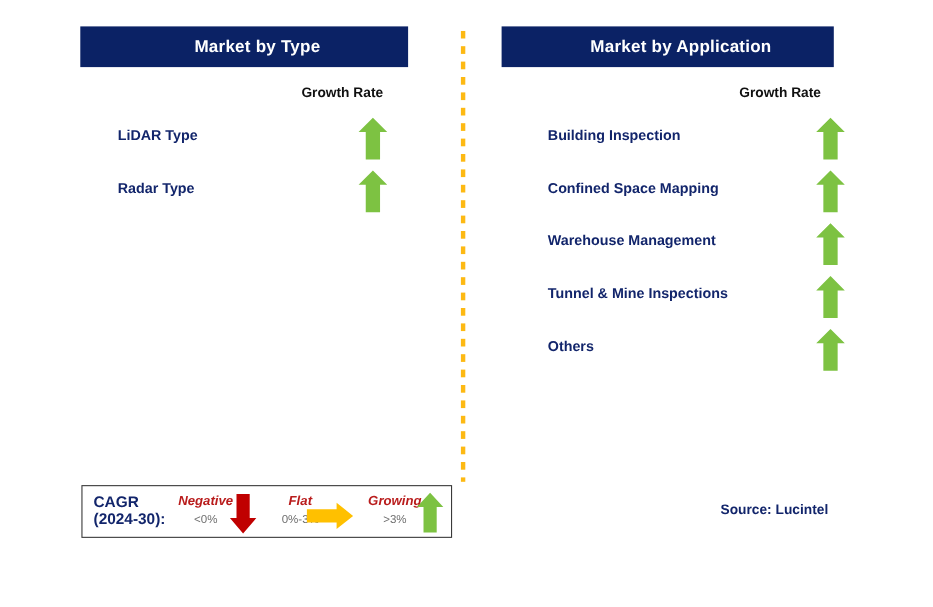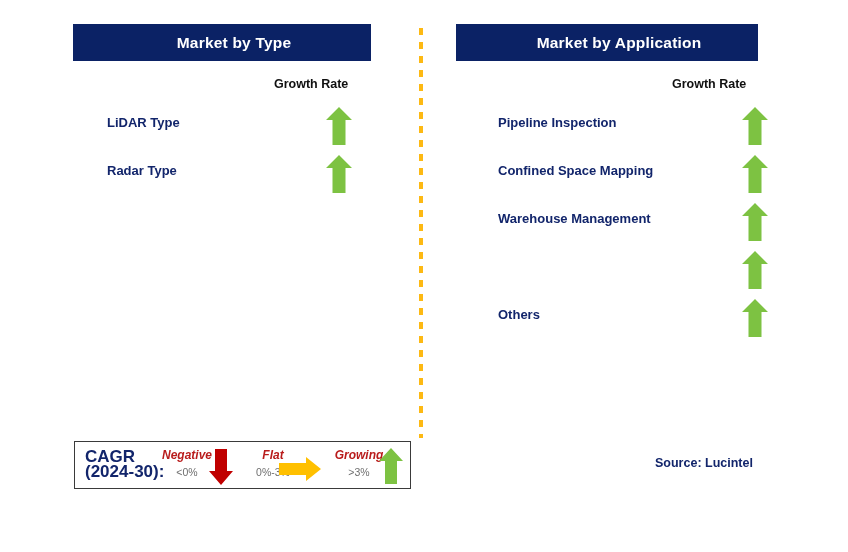--- a/index.html
+++ b/index.html
@@ -124,21 +124,21 @@
   }
   .legend-inner {
     position: relative;
     width: 100%;
     height: 100%;
   }
   .legend-title {
     position: absolute;
     left: 10px;
     top: 7px;
-    font-size: 17px;
+    font-size: 14px;
     font-weight: bold;
     color: #12256b;
     line-height: 15px;
     font-family: "Liberation Sans", sans-serif;
     white-space: nowrap;
   }
   .legend-item {
     position: absolute;
     top: 4px;
     text-align: center;
@@ -216,21 +216,21 @@
   <div class="panel panel-right">
     <div class="panel-header">
       <span class="panel-header-title">Market by Application</span>
     </div>
     <div class="growth-rate-label">Growth Rate</div>
 
     <div class="rows">
 
 
       <div class="row">
-        <span class="row-label">Pipeline Inspection</span>
+        <span class="row-label">Building Inspection</span>
         <span class="row-arrow">
           <svg width="28" height="40" viewBox="0 0 28 40" aria-hidden="true">
             <polygon points="14,1 27,14 20.5,14 20.5,39 7.5,39 7.5,14 1,14" fill="#7DC242"></polygon>
           </svg>
         </span>
       </div>
 
       <div class="row">
         <span class="row-label">Confined Space Mapping</span>
         <span class="row-arrow">
@@ -243,20 +243,21 @@
       <div class="row">
         <span class="row-label">Warehouse Management</span>
         <span class="row-arrow">
           <svg width="28" height="40" viewBox="0 0 28 40" aria-hidden="true">
             <polygon points="14,1 27,14 20.5,14 20.5,39 7.5,39 7.5,14 1,14" fill="#7DC242"></polygon>
           </svg>
         </span>
       </div>
 
       <div class="row">
+        <span class="row-label">Tunnel &amp; Mine Inspections</span>
         <span class="row-arrow">
           <svg width="28" height="40" viewBox="0 0 28 40" aria-hidden="true">
             <polygon points="14,1 27,14 20.5,14 20.5,39 7.5,39 7.5,14 1,14" fill="#7DC242"></polygon>
           </svg>
         </span>
       </div>
 
       <div class="row">
         <span class="row-label">Others</span>
         <span class="row-arrow">

